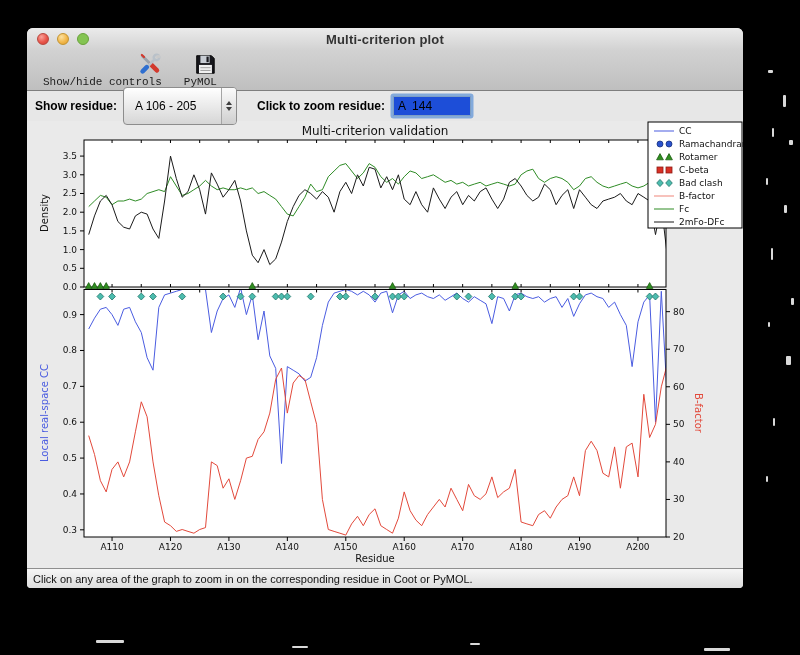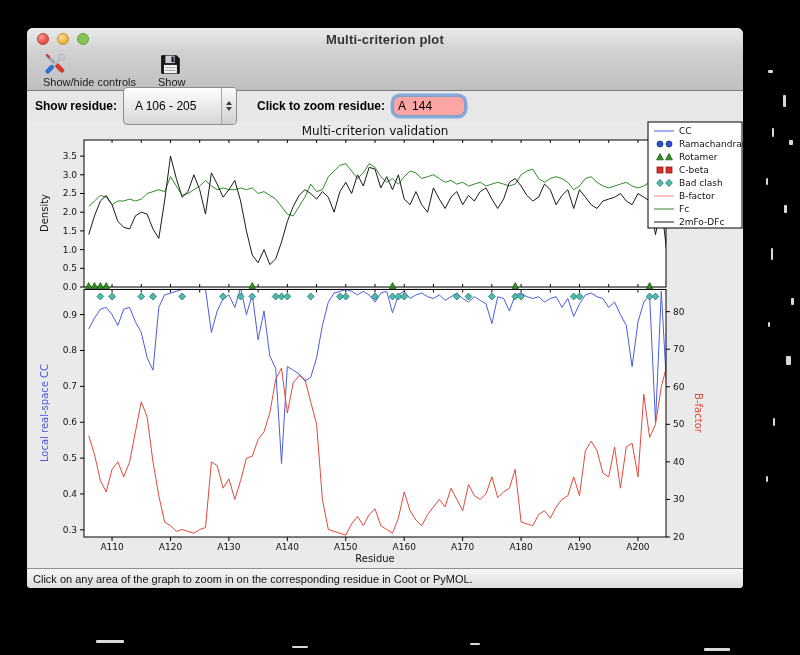--- a/index.html
+++ b/index.html
@@ -11,36 +11,36 @@
   .titlebar{height:22px;background:linear-gradient(#ebebeb,#d2d2d2);position:relative;
             display:flex;align-items:center;justify-content:center;}
   .title{font-size:13px;font-weight:700;color:#333;letter-spacing:.2px;}
   .lights{position:absolute;left:10px;top:0;height:22px;display:flex;align-items:center;gap:8px;}
   .light{width:12px;height:12px;border-radius:50%;display:inline-block;box-sizing:border-box;}
   .light.red{background:radial-gradient(circle at 35% 30%,#f9a29a,#e9564b 55%,#cf4036);border:1px solid #b8463d;}
   .light.yellow{background:radial-gradient(circle at 35% 30%,#fbe0a0,#f2b84b 55%,#dd9c32);border:1px solid #c2932f;}
   .light.green{background:radial-gradient(circle at 35% 30%,#c6e8a0,#84c452 55%,#64a93a;);border:1px solid #6aa23c;background-color:#84c452;}
   .toolbar{height:41px;background:linear-gradient(#d2d2d2,#bfbfbf);border-bottom:1px solid #7e7e7e;
            display:flex;align-items:flex-end;padding:0 0 2px 16px;gap:22px;box-sizing:border-box;}
-  .tbtn{display:flex;flex-direction:column;align-items:flex-start;gap:0;cursor:default;}
+  .tbtn{display:flex;flex-direction:column;align-items:flex-end;gap:0;cursor:default;font-family:Liberation Mono, monospace;}
   .tbtn svg{width:24px;height:24px;}
   .tlabel{font-size:11px;color:#1c1c1c;white-space:nowrap;}
   .ctrlrow{height:30px;background:#e7e7e7;display:flex;align-items:center;padding-left:8px;box-sizing:border-box;}
   .clabel{font-size:12px;font-weight:700;color:#000;white-space:nowrap;}
   .select{margin-left:6px;width:114px;height:38px;border:1px solid #8d8d8d;border-radius:4px;
           background:linear-gradient(#ffffff,#d6d6d6);display:inline-flex;align-items:center;
           justify-content:space-between;box-sizing:border-box;overflow:hidden;}
   .selval{font-size:12px;color:#000;padding-left:11px;white-space:pre;}
   .stepper{height:100%;display:flex;flex-direction:column;align-items:center;justify-content:center;
            gap:2px;padding:0 4px;border-left:1px solid #a5a5a5;background:linear-gradient(#fbfbfb,#cfcfcf);}
   .stepper .up{width:0;height:0;border-left:3.5px solid transparent;border-right:3.5px solid transparent;border-bottom:4.5px solid #3e3e3e;}
   .stepper .dn{width:0;height:0;border-left:3.5px solid transparent;border-right:3.5px solid transparent;border-top:4.5px solid #3e3e3e;}
-  .zoominput{margin-left:8px;width:66px;height:18px;border:1px solid #7e9fc4;background:#fca5a5;
-             font-family:"Liberation Sans",sans-serif;font-size:12px;color:#000;padding:0 0 0 4px;
-             box-shadow:0 0 0 2.5px #83aadb;border-radius:7px;}
+  .zoominput{margin-left:8px;width:66px;height:18px;border:1px solid #7e9fc4;background:#1d4ed8;
+             font-family:"Liberation Sans",sans-serif;font-size:12px;color:#000;padding:0 6px 0 4px;
+             box-shadow:0 0 0 2.5px #83aadb;border-radius:1px;}
   .ctrl-gap{width:20px;}
   .figure{height:447px;background:#eaeaea;}
   .statusbar{height:20px;background:linear-gradient(#f6f6f6,#dddddd);border-top:1px solid #8f8f8f;
              display:flex;align-items:center;padding-left:6px;box-sizing:border-box;}
   .statusbar span{font-size:11px;color:#111;}
   .artifact{position:absolute;background:#fff;opacity:.85;border-radius:1px;}
   svg text{font-family:"DejaVu Sans",sans-serif;}
 </style>
 </head>
 <body>
@@ -70,21 +70,21 @@
     </div>
     <div class="tbtn">
       <svg viewBox="0 0 26 26">
         <path d="M4 4 L20 4 L23 7 L23 23 L4 23 Z" fill="#17171c" stroke="#000" stroke-width="1"></path>
         <rect x="8" y="4" width="10" height="8" fill="#c8cdd4"></rect>
         <rect x="14.6" y="5" width="2.4" height="6" fill="#17171c"></rect>
         <rect x="6.5" y="14" width="14" height="9" fill="#f1f1f1"></rect>
         <line x1="8" y1="17" x2="19" y2="17" stroke="#9a9a9a" stroke-width="1"></line>
         <line x1="8" y1="20" x2="19" y2="20" stroke="#9a9a9a" stroke-width="1"></line>
       </svg>
-      <span class="tlabel">Show</span>
+      <span class="tlabel">PyMOL</span>
     </div>
   </div>
 
   <div class="ctrlrow">
     <span class="clabel">Show residue:</span>
     <div class="select">
       <span class="selval">A 106 - 205</span>
       <span class="stepper">
           <i class="up"></i>
           <i class="dn"></i>

